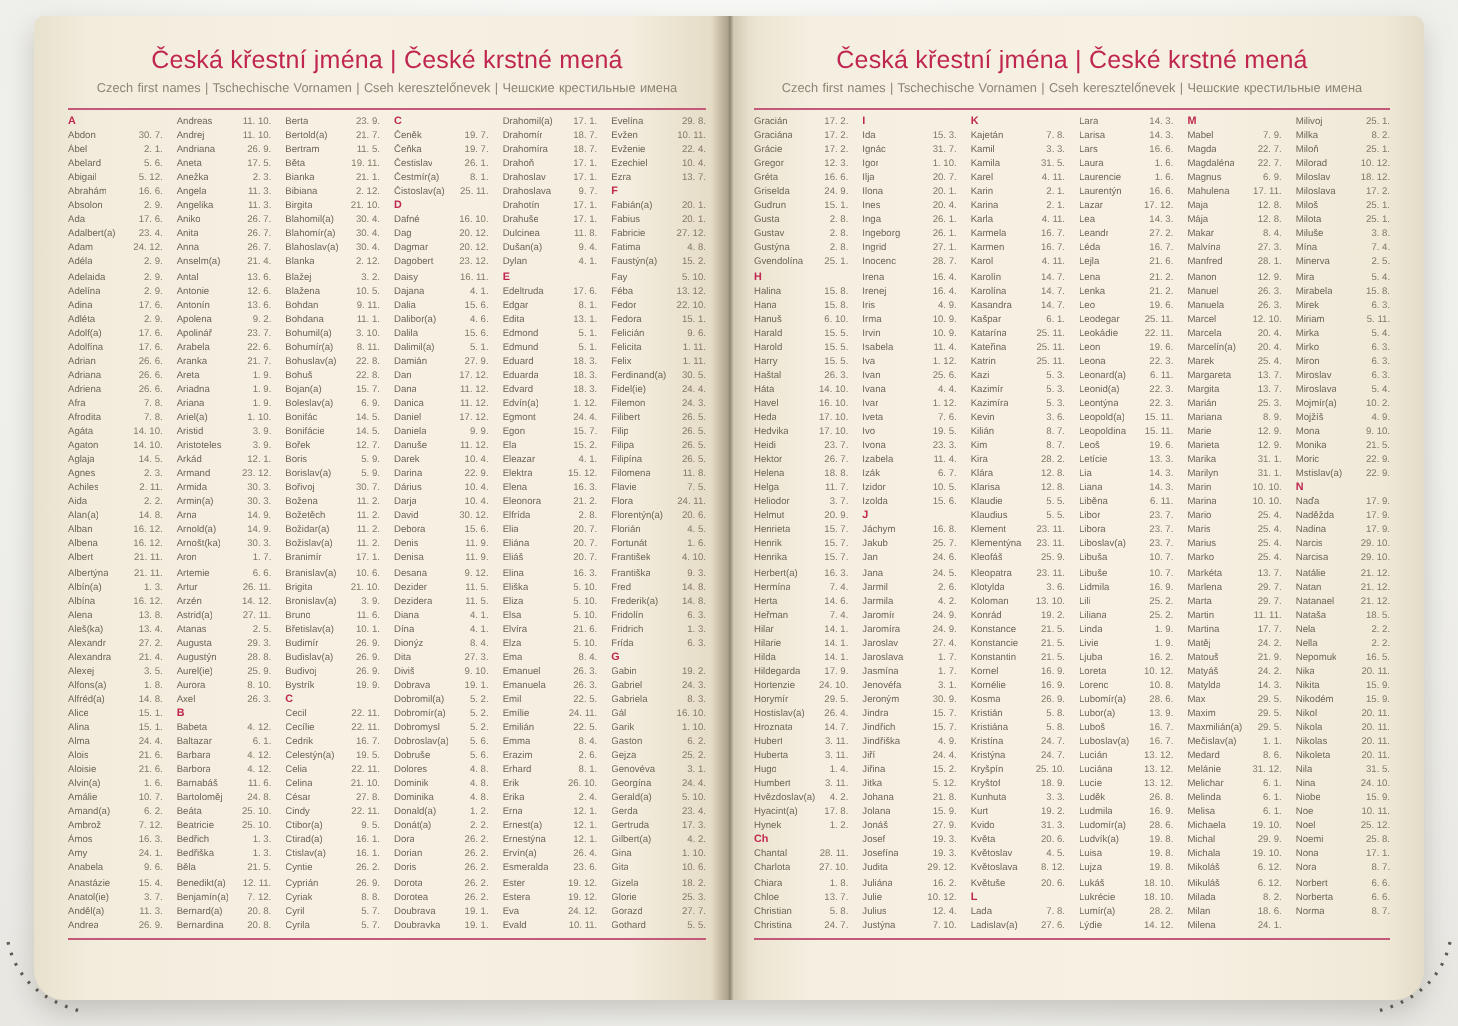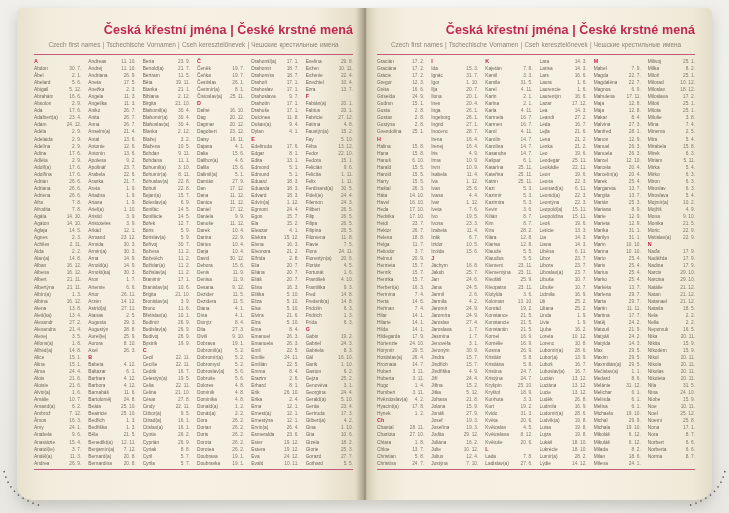--- a/index.html
+++ b/index.html
@@ -12,21 +12,21 @@
   .spread{position:absolute;left:0;top:0;width:729px;height:513px;
     filter:drop-shadow(0 6px 7px rgba(95,90,75,.28));}
   .page{position:absolute;top:8px;height:492px;box-sizing:border-box;
     padding:15px 12px 0 12px;overflow:hidden;}
   .page.left{left:17px;width:348px;border-radius:5px 0 0 15px;padding-left:17px;
     background:linear-gradient(to right,#e8e1cd 0%,#f2ecdd 8%,#f6f1e3 45%,#f3eedf 85%,#e6ddc7 97%,#d6cbb0 100%);}
   .page.right{left:365px;width:347px;border-radius:0 5px 15px 0;padding-right:17px;
     background:linear-gradient(to right,#d9d0b8 0%,#ece5d2 4%,#f4efe1 12%,#f6f1e3 60%,#efe9d8 94%,#e4dcc8 100%);}
   .spine{position:absolute;left:356px;top:8px;width:18px;height:492px;pointer-events:none;
     background:linear-gradient(to right,rgba(120,112,95,0) 0%,rgba(92,84,68,.34) 44%,rgba(60,53,41,.48) 50%,rgba(120,112,95,.10) 60%,rgba(255,255,255,0) 100%);}
-  .title{margin:0;text-align:right;font-weight:bold;font-size:12.5px;line-height:14px;
+  .title{margin:0;text-align:center;font-weight:normal;font-size:12.5px;line-height:14px;
     letter-spacing:.1px;color:var(--accent,#c02750);}
   .subtitle{margin:4px 0 0 0;text-align:center;font-size:6.4px;line-height:8px;
     color:#8d8373;word-spacing:.4px;}
   .rule{height:1px;background:var(--rule,#c4597a);margin-top:5px;}
   .rule.bottom{margin-top:2px;}
   .cols{margin-top:3px;height:409px;display:flex;gap:7px;overflow:hidden;}
   .col{flex:1 1 0;min-width:0;}
   .letter{font-size:5.4px;line-height:7.05px;height:7.05px;font-weight:bold;
     color:var(--accent,#c02750);}
   .row{display:flex;justify-content:space-between;height:7.05px;line-height:7.05px;

